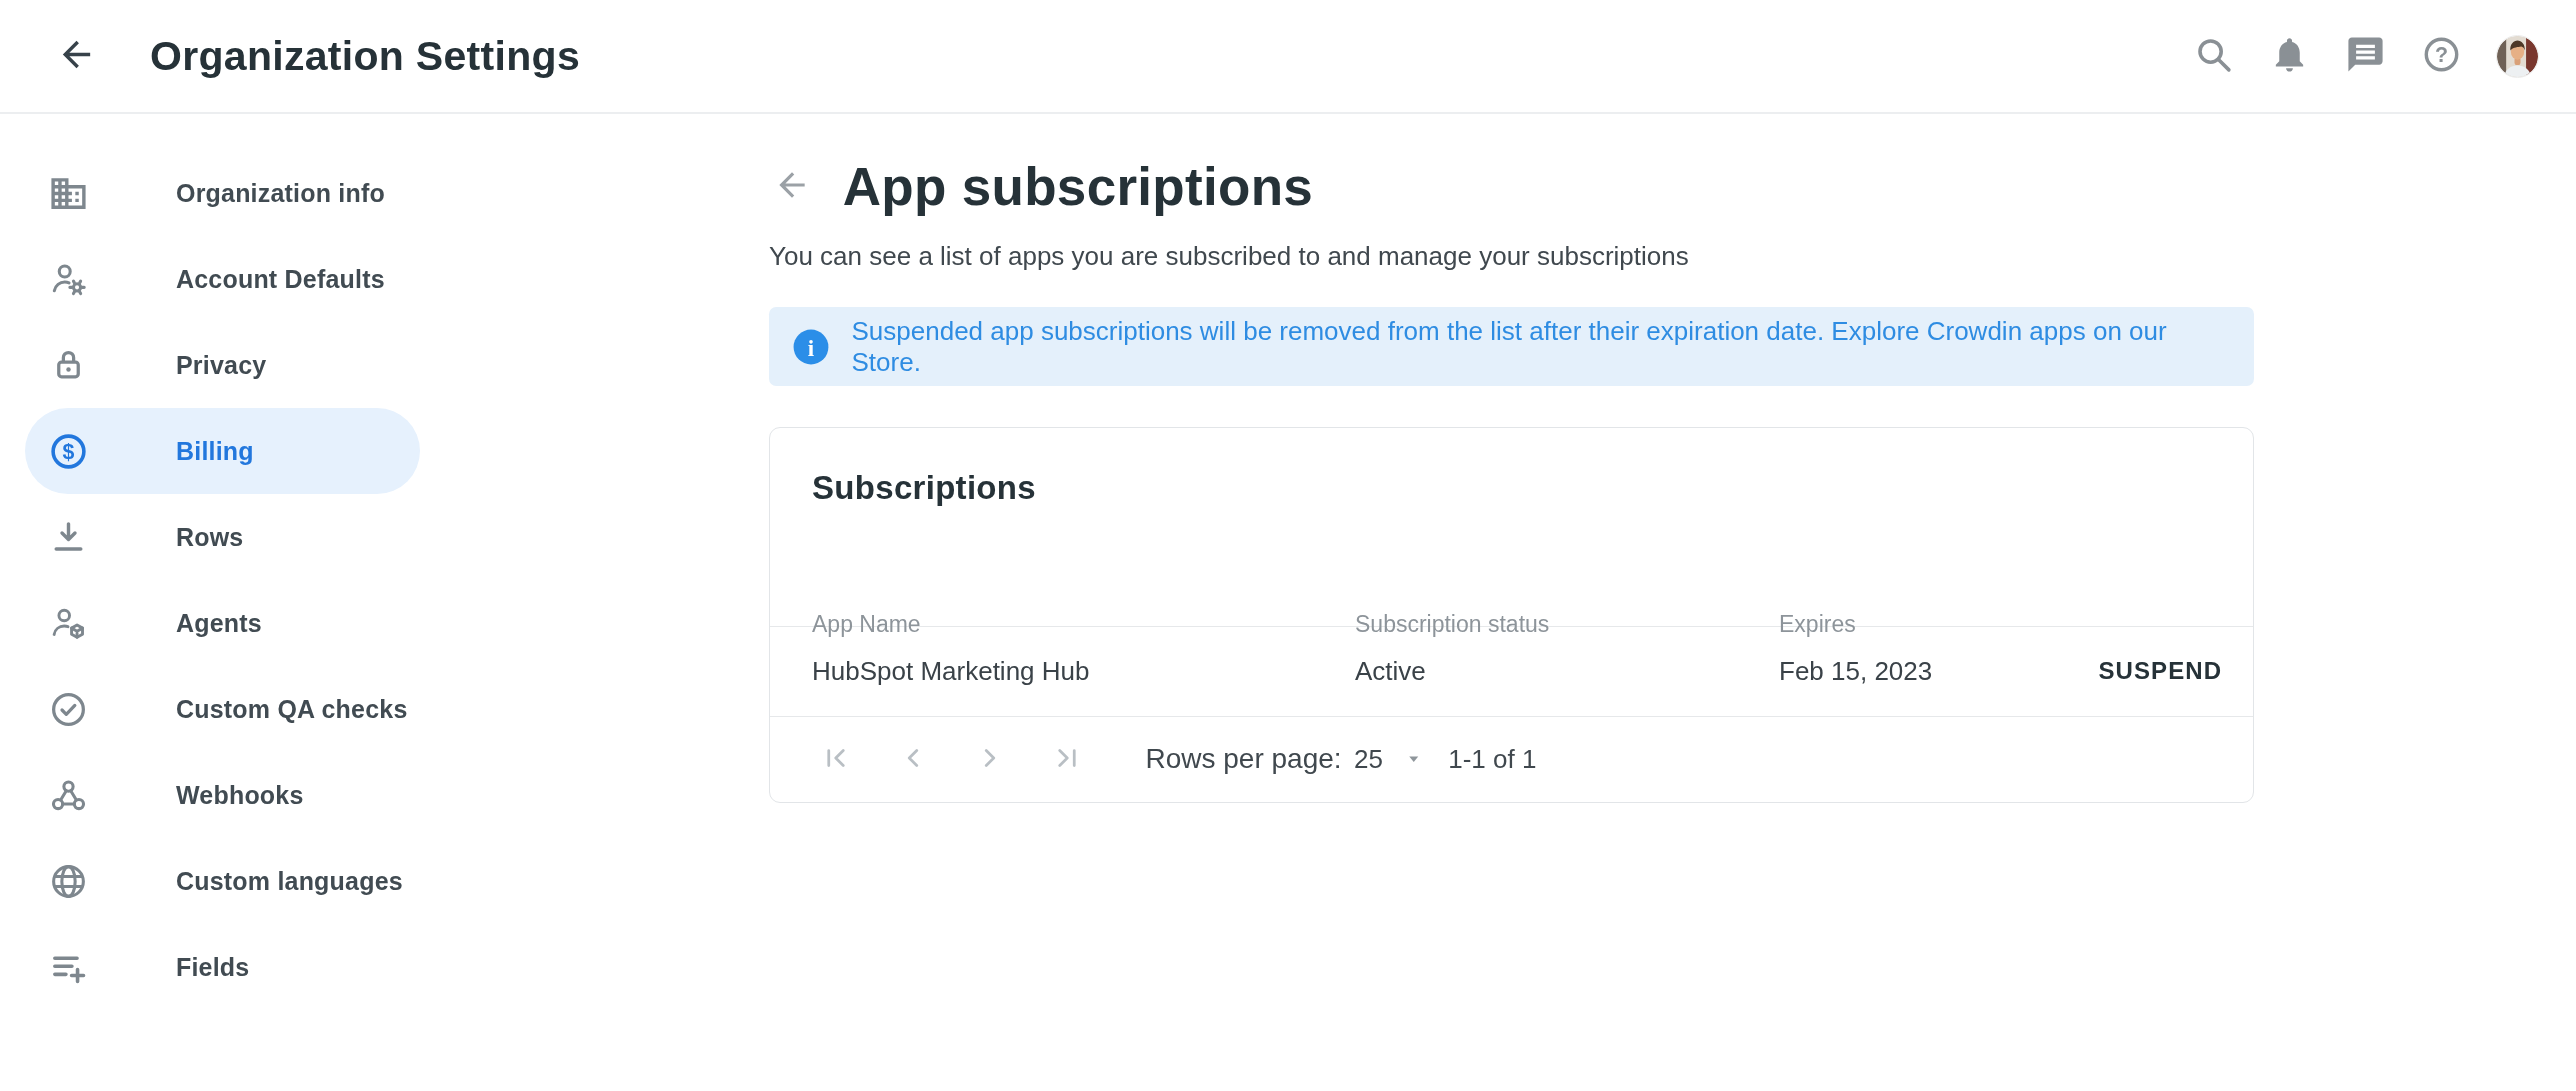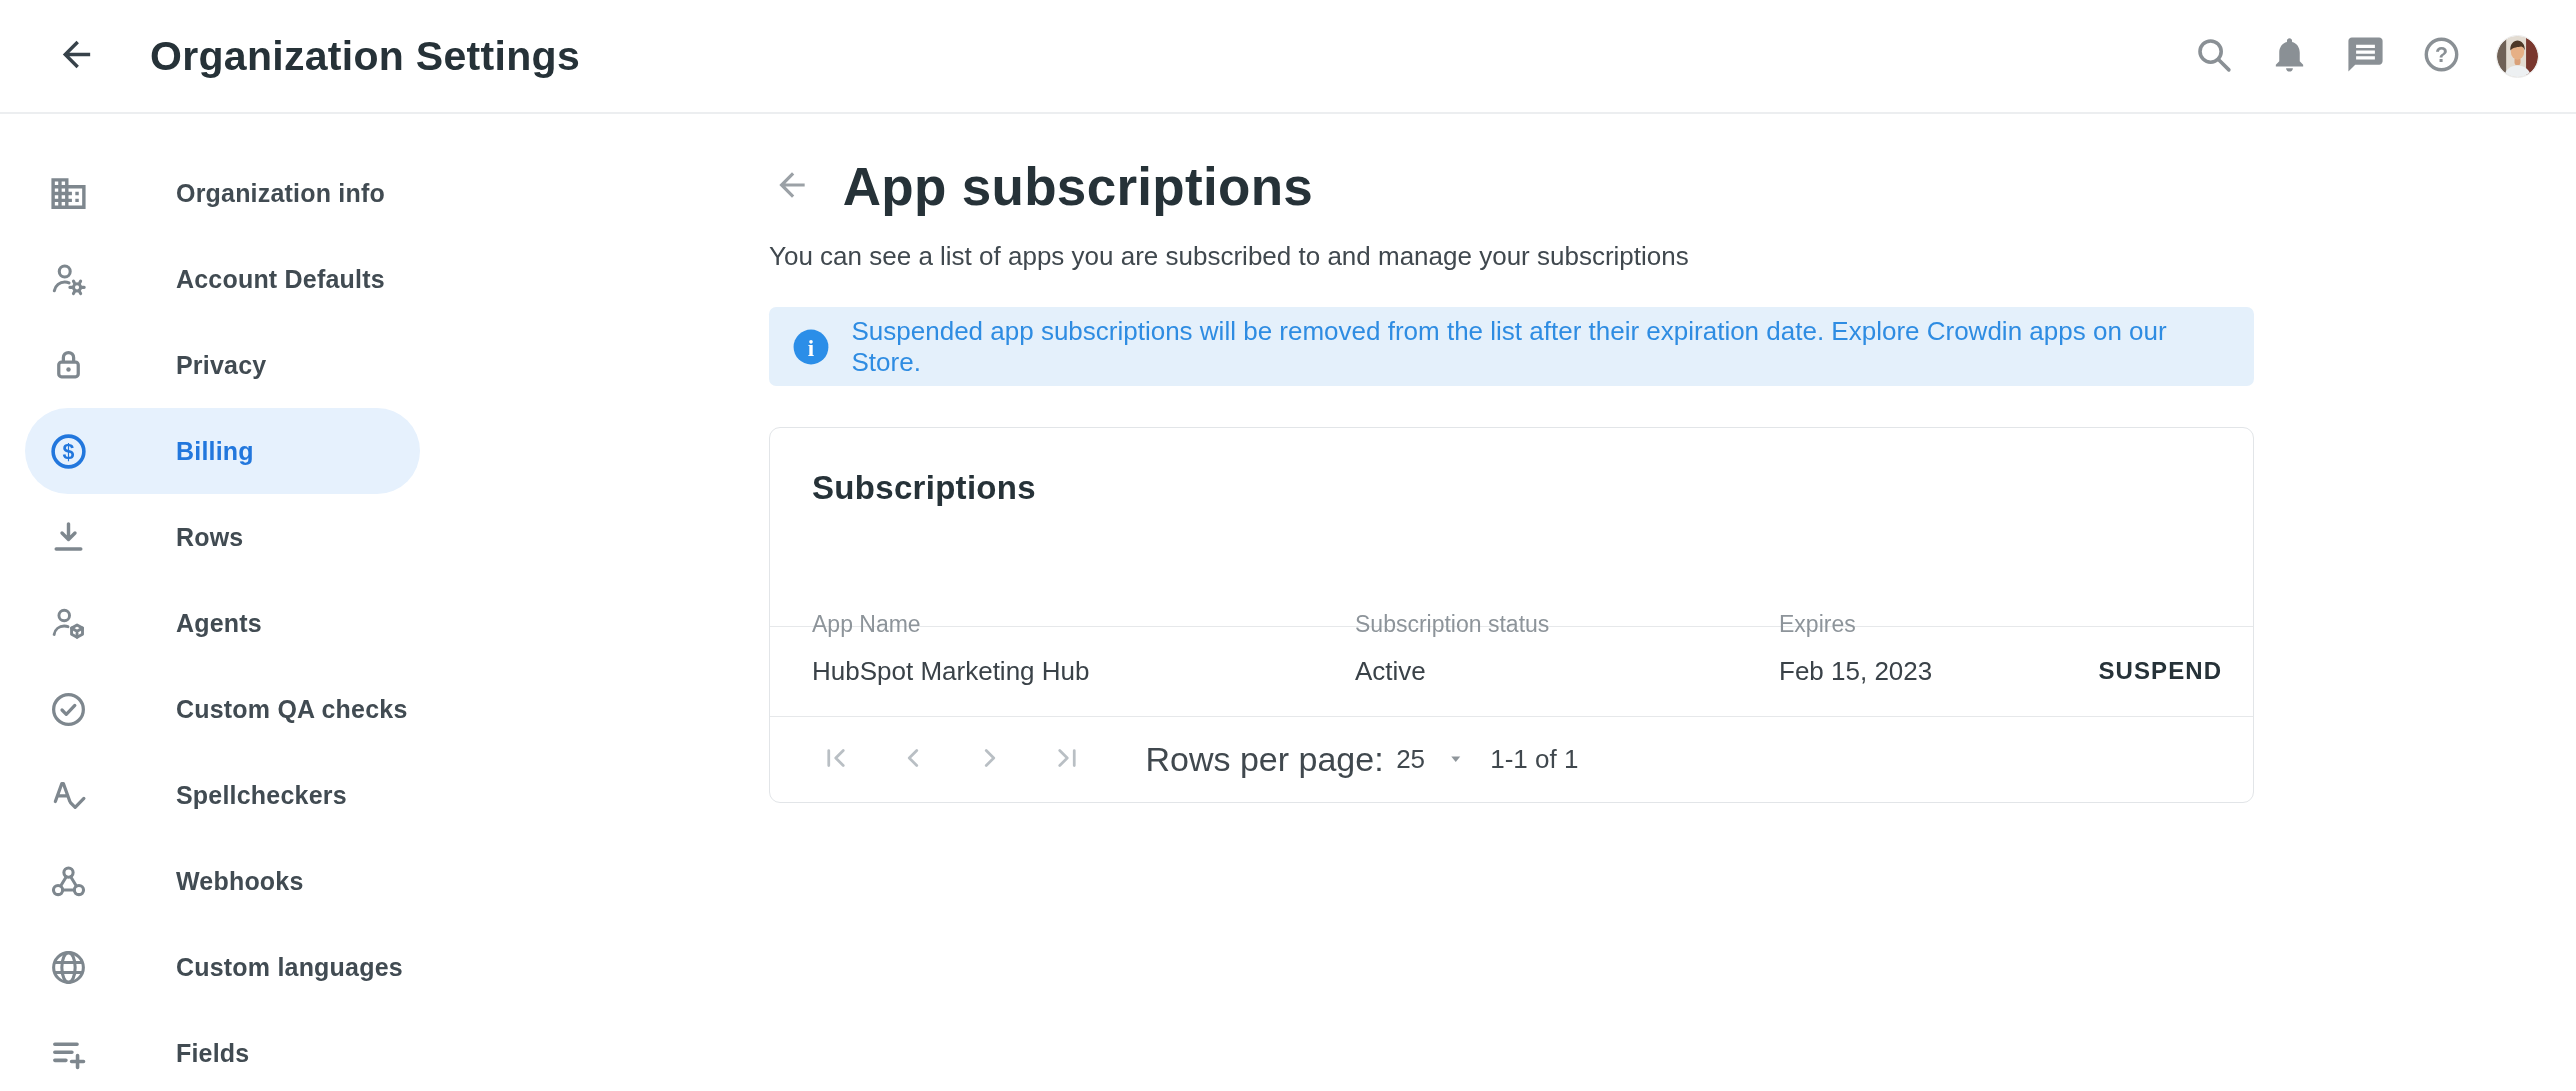--- a/index.html
+++ b/index.html
@@ -76,21 +76,21 @@
   .cell{font-size:26px;color:#3a4248;}
   .suspend-btn{
     background:none;border:none;cursor:pointer;padding:5.4px 1.8px;
     font-family:"Liberation Sans",sans-serif;font-size:24px;font-weight:bold;
     letter-spacing:1.1px;color:var(--text-dark,#263238);
   }
   
   .pagination{height:85px;display:flex;align-items:center;padding-left:46px;}
   .pg-btn{width:39px;height:39px;margin-right:38px;color:var(--icon-light,#b9bfc4);}
   .pg-btn svg{width:30px;height:30px;}
-  .pg-label{margin-left:21.5px;font-size:34px;color:var(--text-body,#40484e);}
+  .pg-label{margin-left:21.5px;font-size:28px;color:var(--text-body,#40484e);}
   .pg-select{
     display:flex;align-items:center;background:none;border:none;cursor:pointer;
     margin-left:12.5px;padding:0;font-family:"Liberation Sans",sans-serif;
   }
   .pg-value{font-size:26px;color:var(--text-body,#40484e);}
   .pg-caret{width:21.5px;height:21.5px;margin-left:19.7px;color:#8f969b;}
   .pg-caret svg{width:21.5px;height:21.5px;display:block;}
   .pg-range{margin-left:24px;font-size:26px;color:var(--text-body,#40484e);}
 </style>
 </head>
@@ -232,29 +232,20 @@
       <div class="side-item">
         <span class="side-icon">
           <svg viewBox="0 0 24 24" fill="none" stroke="currentColor" stroke-width="1.9" stroke-linecap="round" stroke-linejoin="round">
             <circle cx="12" cy="12" r="8.7"></circle>
             <path d="M8.2 12.3l2.5 2.5 5-5.2"></path>
           </svg>
         </span>
         <span class="side-label">Custom QA checks</span>
       </div>
 
-      <div class="side-item">
-        <span class="side-icon">
-          <svg viewBox="0 0 24 24" fill="none" stroke="currentColor" stroke-width="1.9" stroke-linecap="round" stroke-linejoin="round">
-            <path d="M4.3 15.5L8.1 5h.9l3.8 10.5M6 12.2h5.1"></path>
-            <path d="M13.3 16.3l2.6 2.6 5.1-5.2"></path>
-          </svg>
-        </span>
-        <span class="side-label">Spellcheckers</span>
-      </div>
 
       <div class="side-item">
         <span class="side-icon">
           <svg viewBox="0 0 24 24" fill="none" stroke="currentColor" stroke-width="1.8" stroke-linecap="round">
             <circle cx="12" cy="6.8" r="2.7"></circle>
             <circle cx="5.9" cy="17" r="2.7"></circle>
             <circle cx="18.1" cy="17" r="2.7"></circle>
             <path d="M10.7 9.2L7.4 14.6M13.3 9.2l3.3 5.4M8.6 17h6.8"></path>
           </svg>
         </span>

